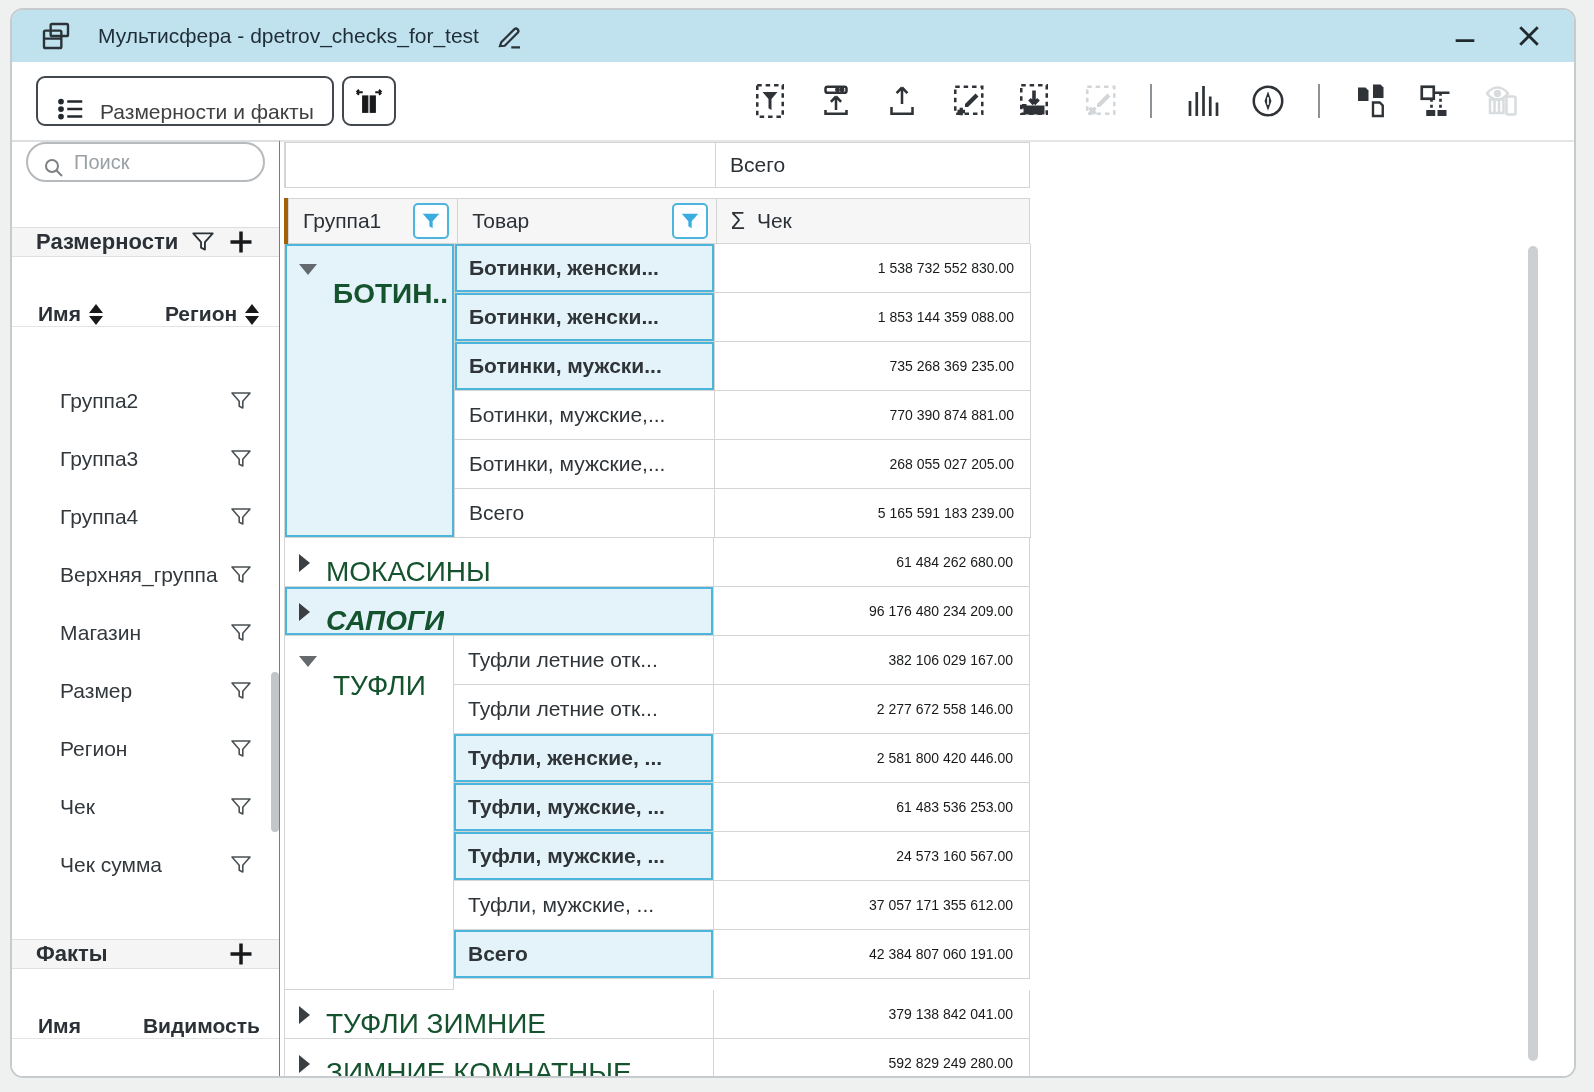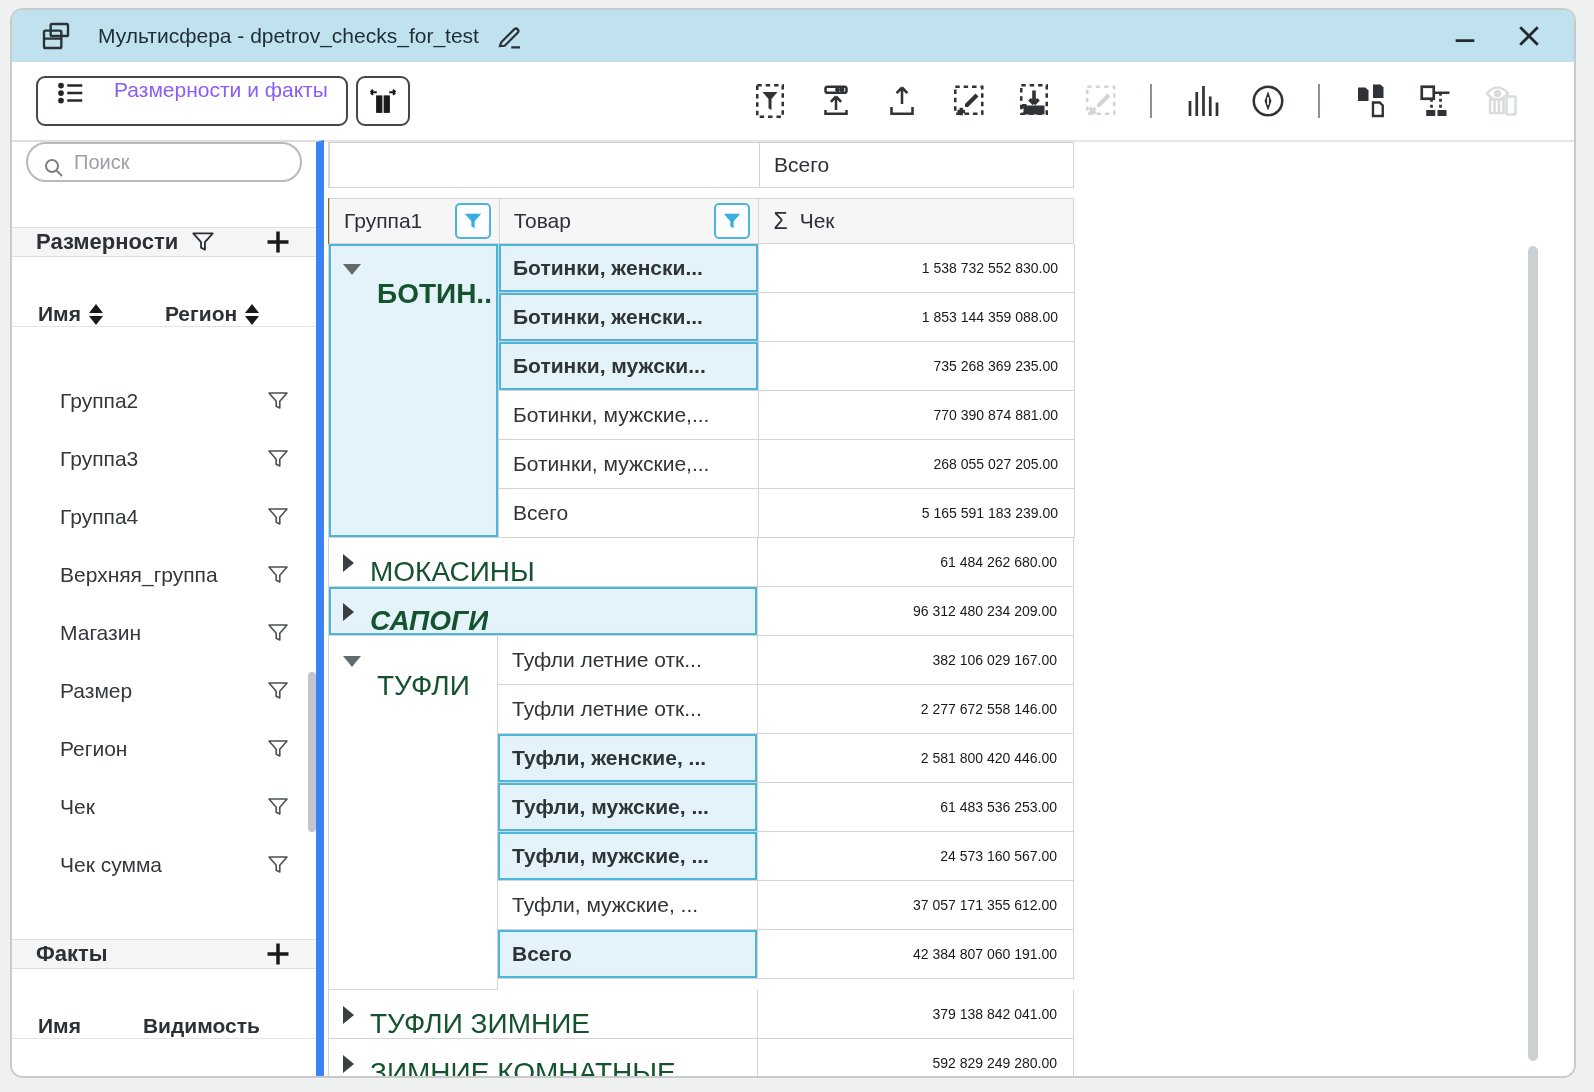--- a/index.html
+++ b/index.html
@@ -15,32 +15,32 @@
   .win-icon { width:32px; height:32px; margin-right:26px; }
   .title-text { font-size:21px; font-weight:500; color:#1f2d36; }
   .edit-icon { width:30px; height:30px; margin-left:16px; }
   .tb-spacer { flex:1; }
   .min-btn, .close-btn { width:34px; height:34px; display:flex; align-items:center; justify-content:center; cursor:default; }
   .min-btn { margin-right:30px; }
 
   
   .toolbar { height:78px; background:#fff; display:flex; align-items:center; padding:0 24px; flex:none; }
   .btn-main { height:50px; border:2px solid #41474c; border-radius:9px; background:#fff;
-              display:flex; align-items:flex-start; gap:28px; padding:0 18px; font-size:21px; color:#8b5cf6; }
+              display:flex; align-items:flex-end; gap:14px; padding:0 18px; font-size:21px; color:#404040; }
   .btn-sq { height:50px; width:54px; border:2px solid #41474c; border-radius:9px; background:#fff;
             display:flex; align-items:center; justify-content:center; margin-left:8px; }
   .right-icons { margin-left:auto; display:flex; align-items:center; gap:30px; padding-right:30px; }
   .ticon { width:36px; height:36px; display:flex; align-items:center; justify-content:center; }
   .tsep { width:2px; height:34px; background:#8d9296; margin:0 2px; }
 
   
   .content { flex:1; display:flex; min-height:0; }
 
   
-  .sidebar { width:312px; flex:none; border-top:2px solid #dcdedf; border-right:8px solid #3b82f6;
+  .sidebar { width:268px; flex:none; border-top:2px solid #dcdedf; border-right:1px solid #3b82f6;
              background:#fff; display:flex; flex-direction:column; position:relative;gap:45px; }
   .search-wrap { height:50px; display:flex; align-items:center; padding:0 14px; position:relative; }
   .search-input { width:100%; height:40px; border:2px solid #b6babd; border-radius:21px;
                   padding:0 12px 0 46px; font-size:20px; color:#444; outline:none; font-family:inherit; }
   .search-input::placeholder { color:#9aa0a4; }
   .search-icon { position:absolute; left:30px; top:14px; }
   .side-sec { height:60px; background:#f5f5f5; border-top:1px solid #dddfe0; border-bottom:1px solid #dddfe0;
               display:flex; align-items:center; padding:0 24px; }
   .side-sec .sec-title { font-size:22px; font-weight:700; color:#2b3136; margin-right:12px; }
   .plus-icon { margin-left:auto; }
@@ -406,21 +406,21 @@
         </div>
     </div>
 
     <div class="table-area">
       <div class="pivot">
         <div class="hrow1" style="border-left:1px solid #d4d4d4;">
           <div class="hc empty"></div>
           <div class="hc total">Всего</div>
         </div>
         <div class="hgap"></div>
-        <div class="hrow2" style="border-left:1px solid #a16207;">
+        <div class="hrow2" style="border-left:4px solid #a16207;">
           <div class="hc2 g">
             <span>Группа1</span>
             <span class="flt-btn">
               <svg viewBox="0 0 24 24" width="22" height="22" fill="#39ace0">
                   <path d="M3 4h18l-7.2 8.2V20l-3.6-2.2v-5.6z"></path>
                 </svg>
             </span>
           </div>
           <div class="hc2 p">
             <span>Товар</span>
@@ -474,21 +474,21 @@
               <div class="tri-right"></div>
               <div class="glabel">МОКАСИНЫ</div>
             </div>
             <div class="cell vcell">61 484 262 680.00</div>
           </div>
           <div class="band">
             <div class="cell mcell sel" style="font-weight: 700; font-style: italic;">
               <div class="tri-right"></div>
               <div class="glabel" style="font-weight: 700;">САПОГИ</div>
             </div>
-            <div class="cell vcell">96 312 480 234 209.00</div>
+            <div class="cell vcell">96 176 480 234 209.00</div>
           </div>
           <div class="band">
             <div class="cell gcell" style="height: 354px;">
               <div class="tri-down"></div>
               <div class="glabel">ТУФЛИ</div>
             </div>
             <div class="band-rows">
               <div class="prow">
                 <div class="cell pcell">Туфли летние отк...</div>
                 <div class="cell vcell">382 106 029 167.00</div>

